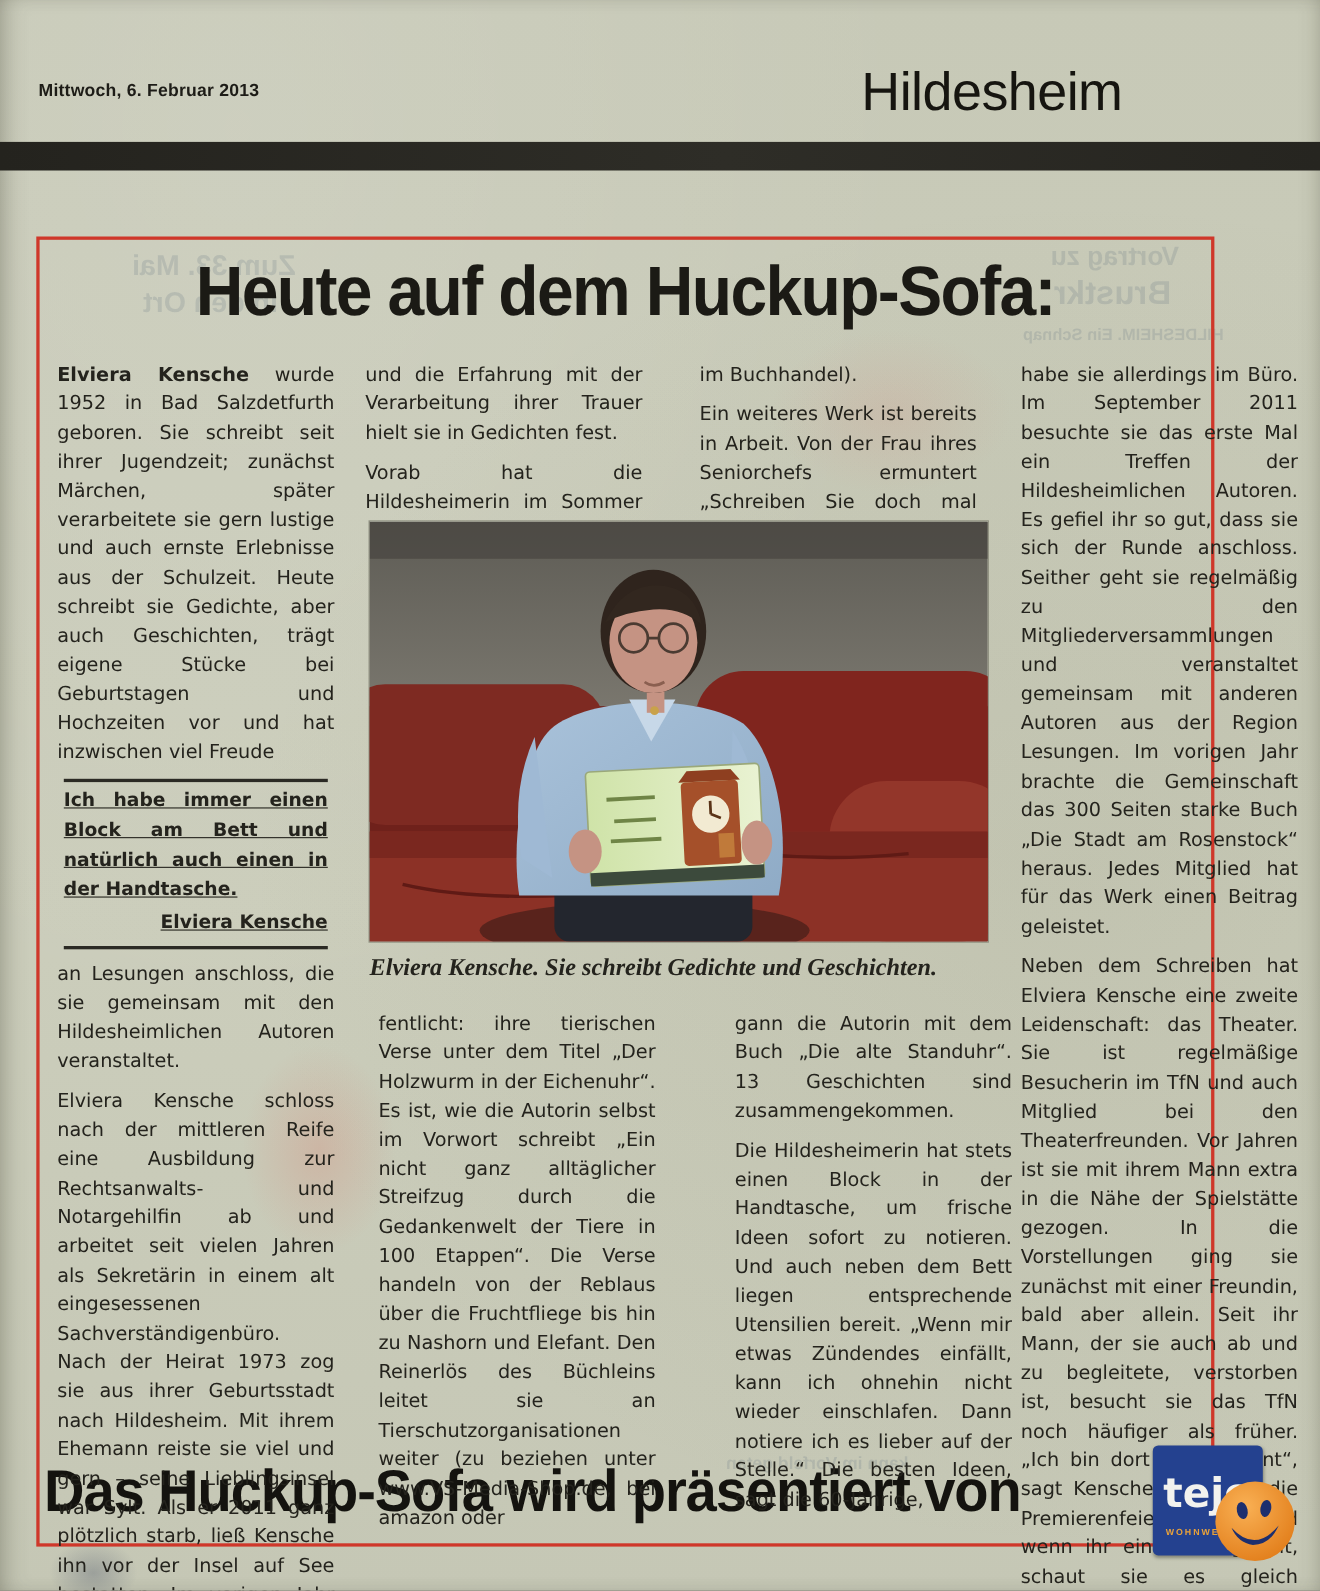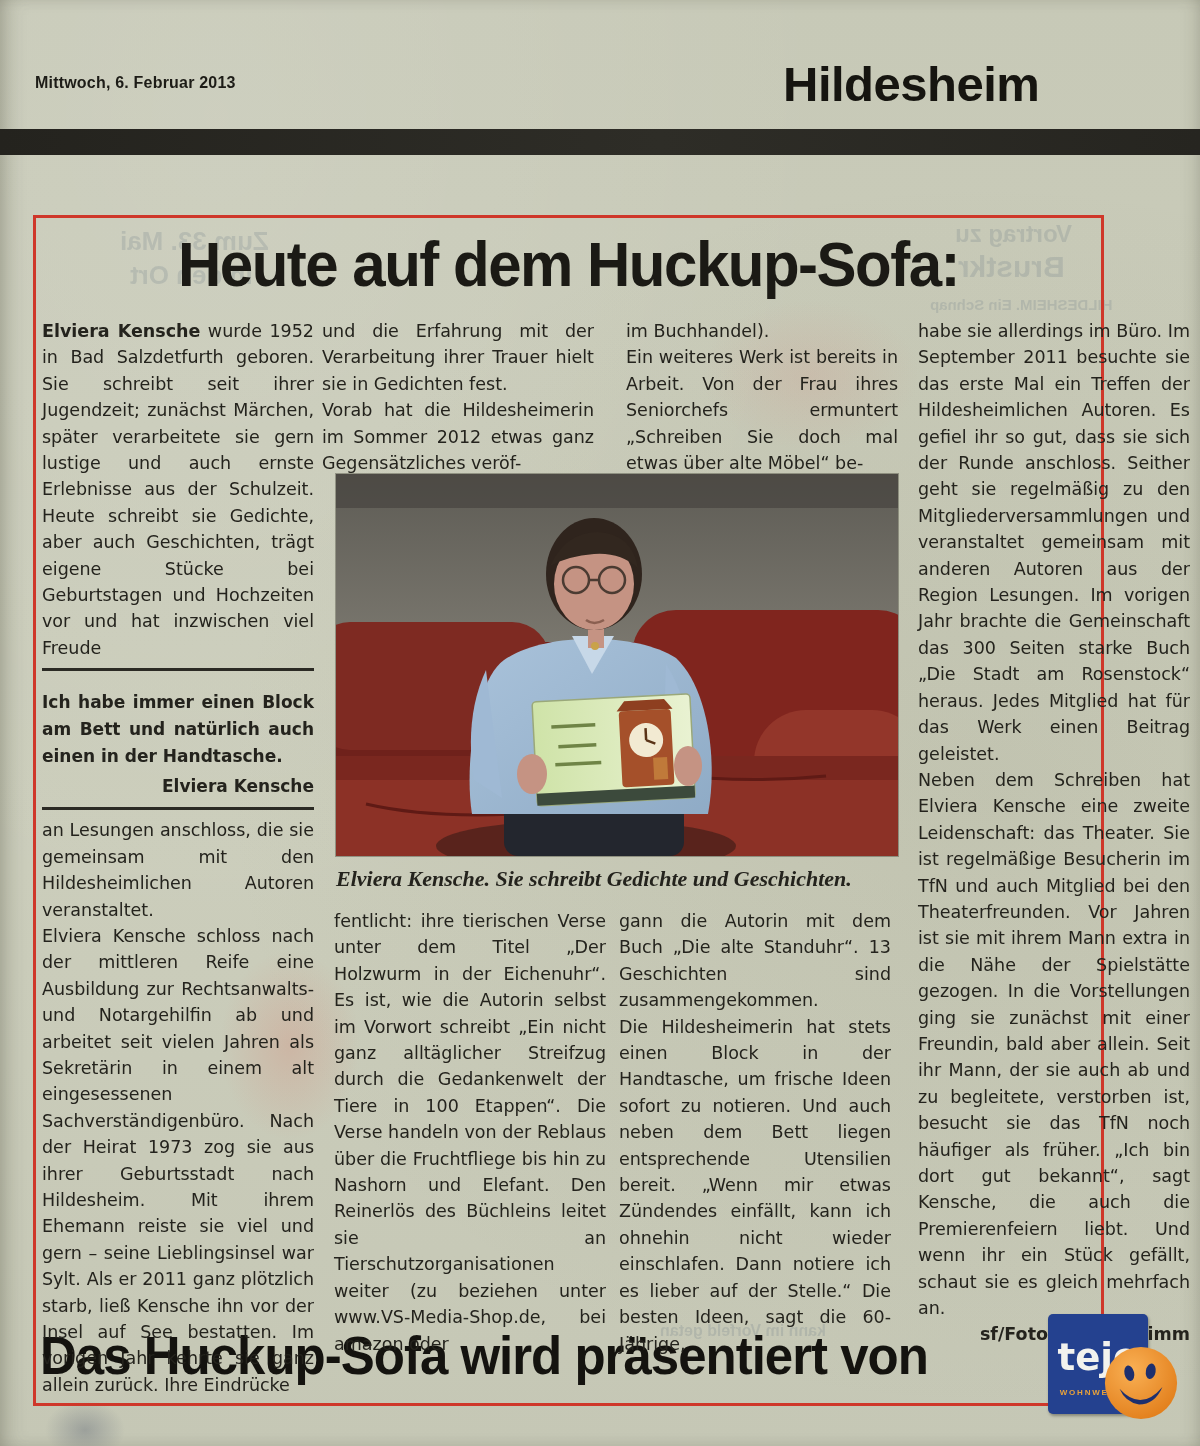--- a/index.html
+++ b/index.html
@@ -6,31 +6,31 @@
   .page{
     position:relative;width:1200px;height:1446px;overflow:hidden;
     background:
       radial-gradient(ellipse at 18% 8%, rgba(255,255,255,.10), transparent 45%),
       radial-gradient(ellipse at 82% 55%, rgba(110,110,80,.10), transparent 55%),
       linear-gradient(#c7c9b7,#cbcdbb 60%,#c5c7b5);
     font-family:"Liberation Sans",sans-serif;color:#23221c;
     box-shadow:inset 14px 0 24px -14px rgba(60,60,45,.45), inset -10px 0 20px -12px rgba(60,60,45,.35);
   }
   .date{position:absolute;left:35px;top:74px;font-size:16px;font-weight:bold;letter-spacing:.2px;color:#1d1c17;}
-  .section{position:absolute;left:783px;top:56px;font-size:49px;font-weight:bold;letter-spacing:-.5px;color:#161510;}
+  .section{position:absolute;left:783px;top:56px;font-size:49px;font-weight:normal;letter-spacing:-.5px;color:#161510;}
   .bar{position:absolute;left:0;top:129px;width:1200px;height:26px;background:linear-gradient(90deg,#24231e,#2e2d27 55%,#262520);}
   .redbox{position:absolute;left:33px;top:215px;width:1071px;height:1191px;border:3px solid #cf372a;box-sizing:border-box;}
   .headline{position:absolute;left:0;width:100%;top:12px;text-align:center;font-size:60px;font-weight:bold;
     letter-spacing:-1.5px;color:#1b1a15;transform:scaleY(1.06);}
   .col{position:absolute;width:272px;text-align:justify;font-family:"DejaVu Sans",sans-serif;
     font-size:17.5px;line-height:26.4px;color:#24231d;overflow-wrap:break-word;z-index:1;}
-  .col p{margin:0;}
+  .col p{margin:10px;}
   .lead{font-weight:bold;}
-  .pullquote{border-top:3px solid #2b2a24;border-bottom:3px solid #2b2a24;margin:7px 0;padding:18px 0 7px;
-    font-weight:bold;font-size:17px;line-height:27px;}
+  .pullquote{border-top:3px solid #2b2a24;border-bottom:3px solid #2b2a24;margin:7px 16px;padding:4px 0 7px;
+    font-weight:bold;font-size:17px;line-height:27px;text-decoration:underline;}
   .pq-attr{text-align:right;font-weight:bold;margin-top:3px;}
   .photo{position:absolute;left:300px;top:256px;width:562px;height:382px;z-index:2;
     box-shadow:0 0 0 1px rgba(40,40,30,.35);}
   .caption{position:absolute;left:300px;top:648px;width:562px;z-index:2;font-family:Liberation Serif, serif;
     font-style:italic;font-weight:bold;font-size:22px;color:#24231d;}
   .byline{text-align:right;font-weight:bold;margin-top:2px;}
   .banner-text{position:absolute;left:4px;top:1108px;font-size:51px;font-weight:bold;letter-spacing:-1px;
     color:#14130f;transform:scaleY(1.05);}
   .logo{position:absolute;left:1012px;top:1096px;width:100px;height:100px;z-index:3;}
   .logo-square{position:absolute;inset:0;background:#24418f;border-radius:5px;
@@ -82,21 +82,21 @@
       <p>Vorab hat die Hildesheimerin im Sommer 2012 etwas ganz Gegensätzliches veröf-</p>
     </div>
     <div class="col" style="left:298px;top:690px;height:426px;">
       <p>fentlicht: ihre tierischen Verse unter dem Titel „Der Holzwurm in der Eichenuhr“. Es ist, wie die Autorin selbst im Vorwort schreibt „Ein nicht ganz alltäglicher Streifzug durch die Gedankenwelt der Tiere in 100 Etappen“. Die Verse handeln von der Reblaus über die Fruchtfliege bis hin zu Nashorn und Elefant. Den Reinerlös des Büchleins leitet sie an Tierschutzorganisationen weiter (zu beziehen unter www.VS-Media-Shop.de, bei amazon oder</p>
     </div>
 
     <div class="col" style="left:590px;top:100px;height:156px;overflow:hidden;">
       <p>im Buchhandel).</p>
       <p>Ein weiteres Werk ist bereits in Arbeit. Von der Frau ihres Seniorchefs ermuntert „Schreiben Sie doch mal etwas über alte Möbel“ be-</p>
     </div>
-    <div class="col" style="left:583px;top:690px;height:426px;">
+    <div class="col" style="left:622px;top:690px;height:426px;">
       <p>gann die Autorin mit dem Buch „Die alte Standuhr“. 13 Geschichten sind zusammengekommen.</p>
       <p>Die Hildesheimerin hat stets einen Block in der Handtasche, um frische Ideen sofort zu notieren. Und auch neben dem Bett liegen entsprechende Utensilien bereit. „Wenn mir etwas Zündendes einfällt, kann ich ohnehin nicht wieder einschlafen. Dann notiere ich es lieber auf der Stelle.“ Die besten Ideen, sagt die 60-Jährige,</p>
     </div>
 
     <div class="col" style="left:882px;top:100px;height:1018px;">
       <p>habe sie allerdings im Büro. Im September 2011 besuchte sie das erste Mal ein Treffen der Hildesheimlichen Autoren. Es gefiel ihr so gut, dass sie sich der Runde anschloss. Seither geht sie regelmäßig zu den Mitgliederversammlungen und veranstaltet gemeinsam mit anderen Autoren aus der Region Lesungen. Im vorigen Jahr brachte die Gemeinschaft das 300 Seiten starke Buch „Die Stadt am Rosenstock“ heraus. Jedes Mitglied hat für das Werk einen Beitrag geleistet.</p>
       <p>Neben dem Schreiben hat Elviera Kensche eine zweite Leidenschaft: das Theater. Sie ist regelmäßige Besucherin im TfN und auch Mitglied bei den Theaterfreunden. Vor Jahren ist sie mit ihrem Mann extra in die Nähe der Spielstätte gezogen. In die Vorstellungen ging sie zunächst mit einer Freundin, bald aber allein. Seit ihr Mann, der sie auch ab und zu begleitete, verstorben ist, besucht sie das TfN noch häufiger als früher. „Ich bin dort gut bekannt“, sagt Kensche, die auch die Premierenfeiern liebt. Und wenn ihr ein Stück gefällt, schaut sie es gleich mehrfach an.</p>
       <p class="byline">sf/Foto: Ferge-Grimm</p>
     </div>
 

